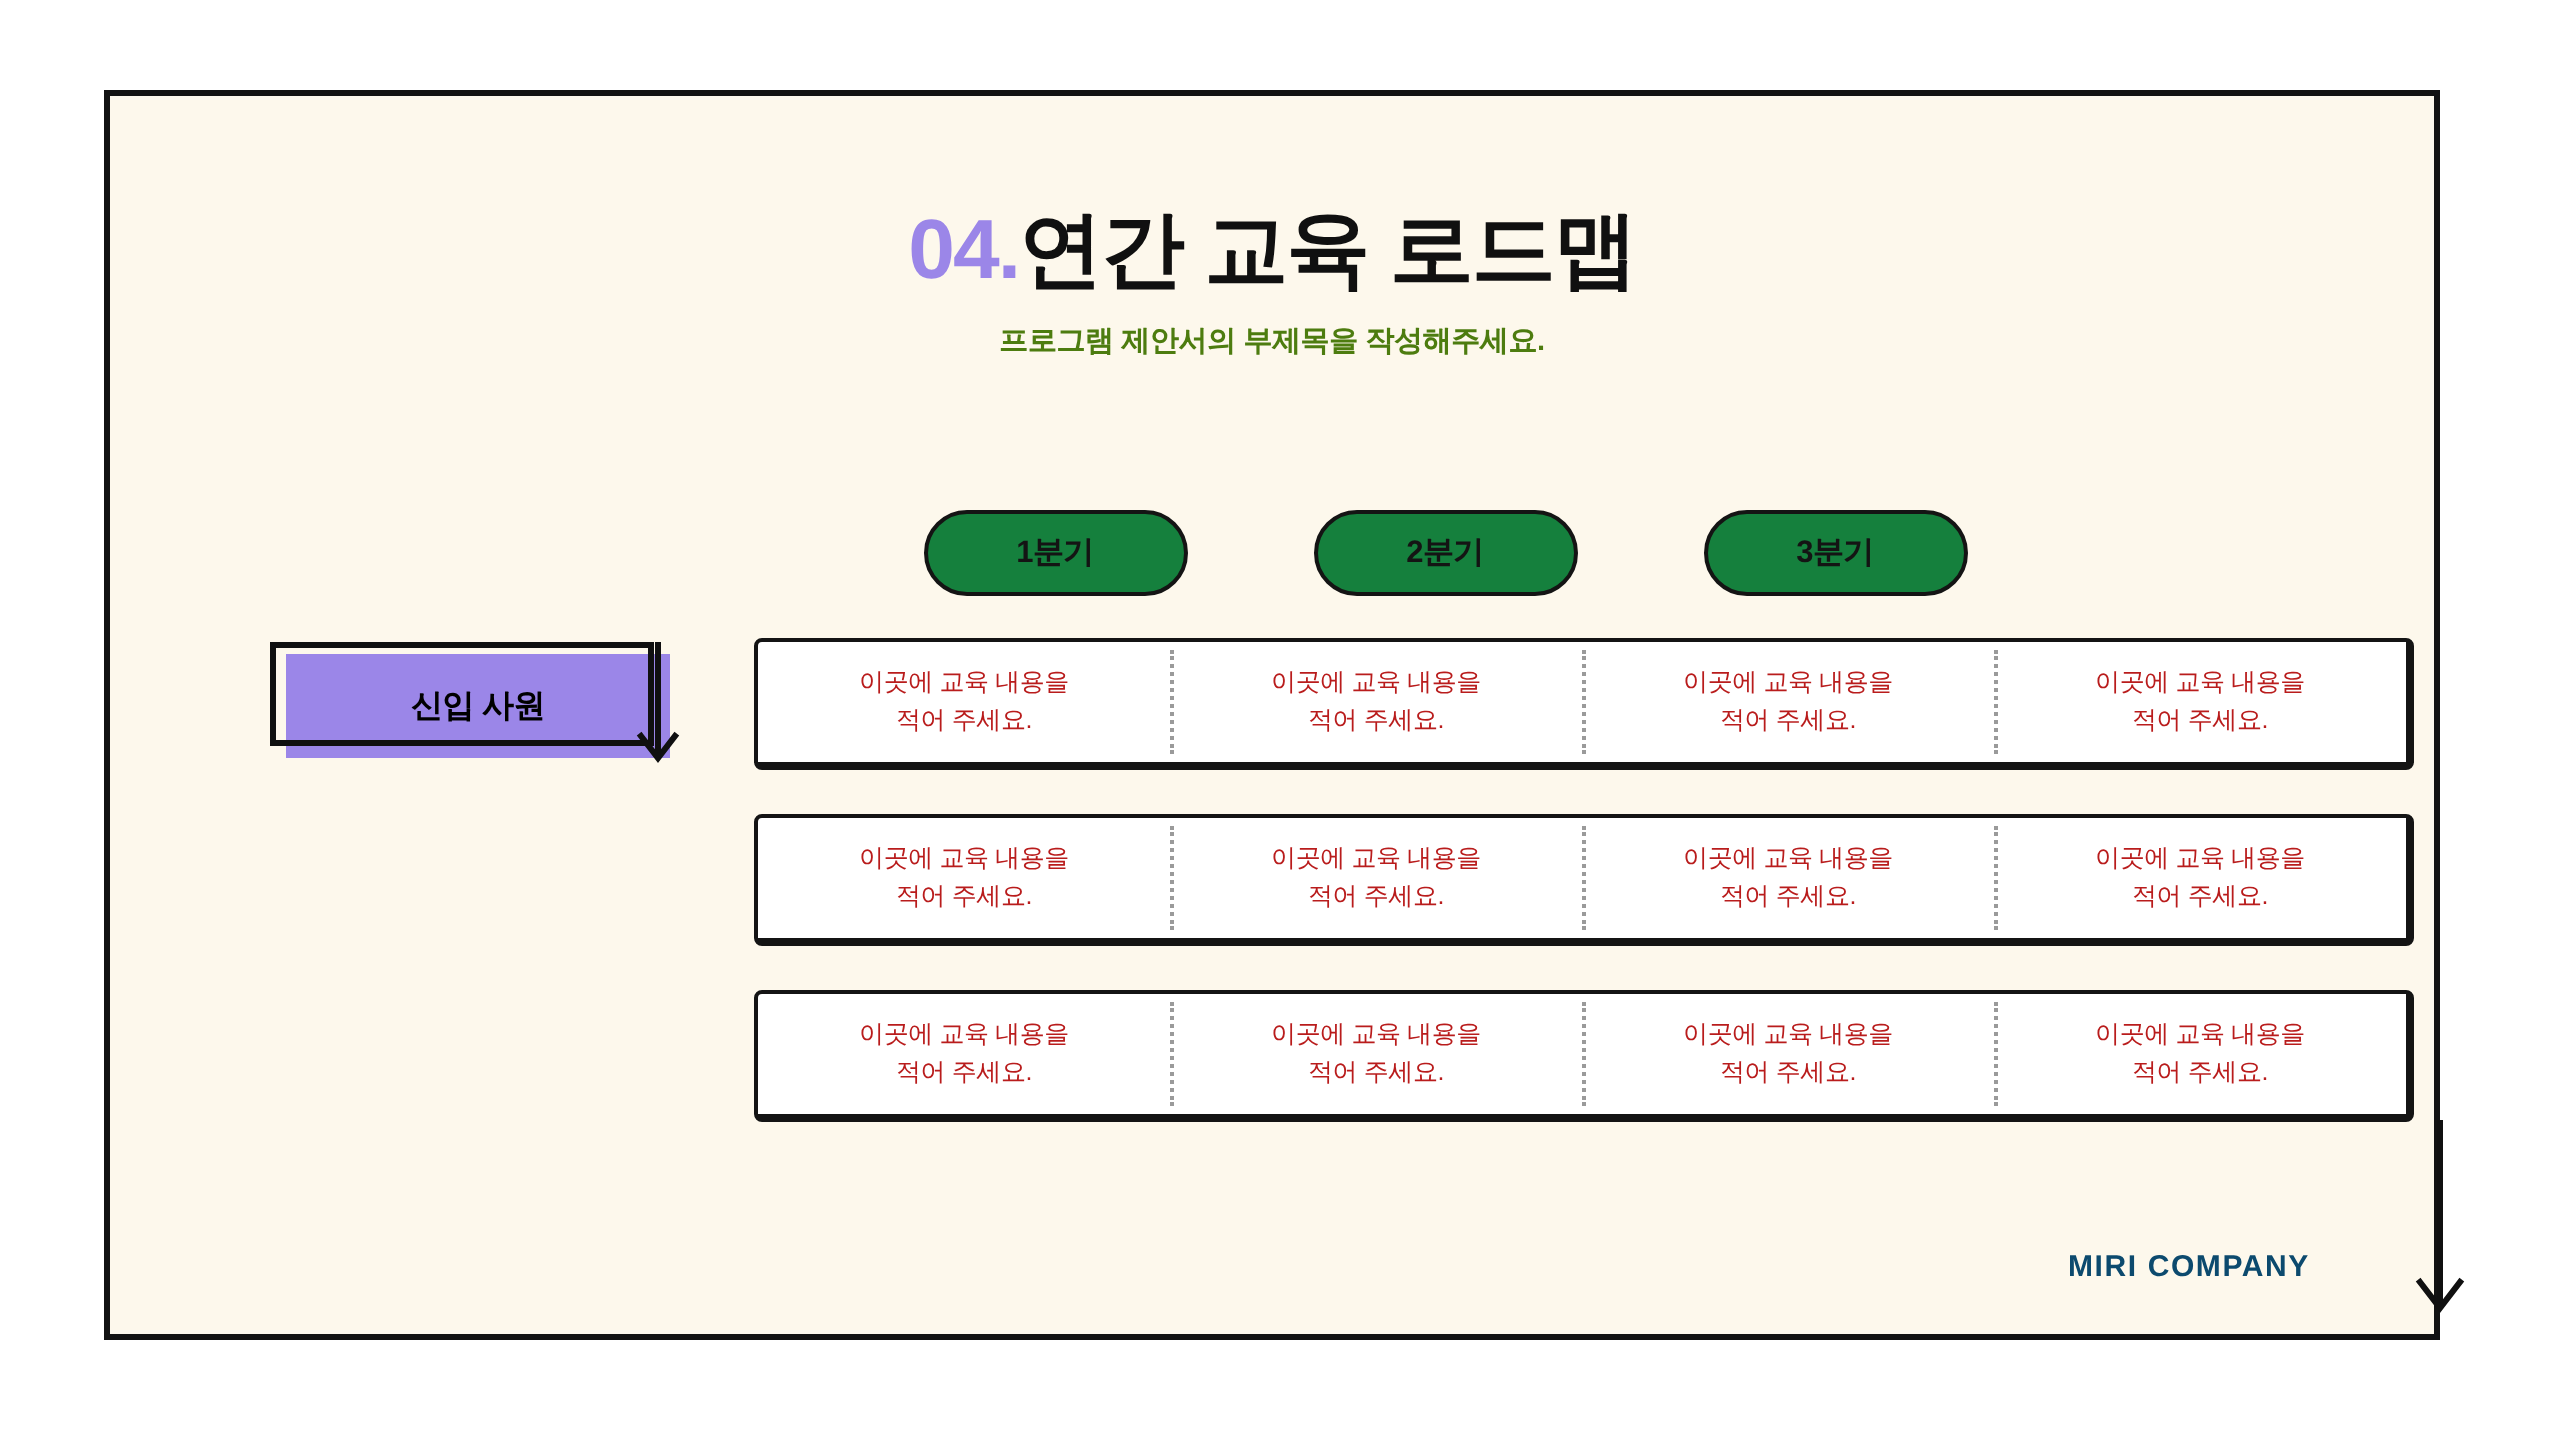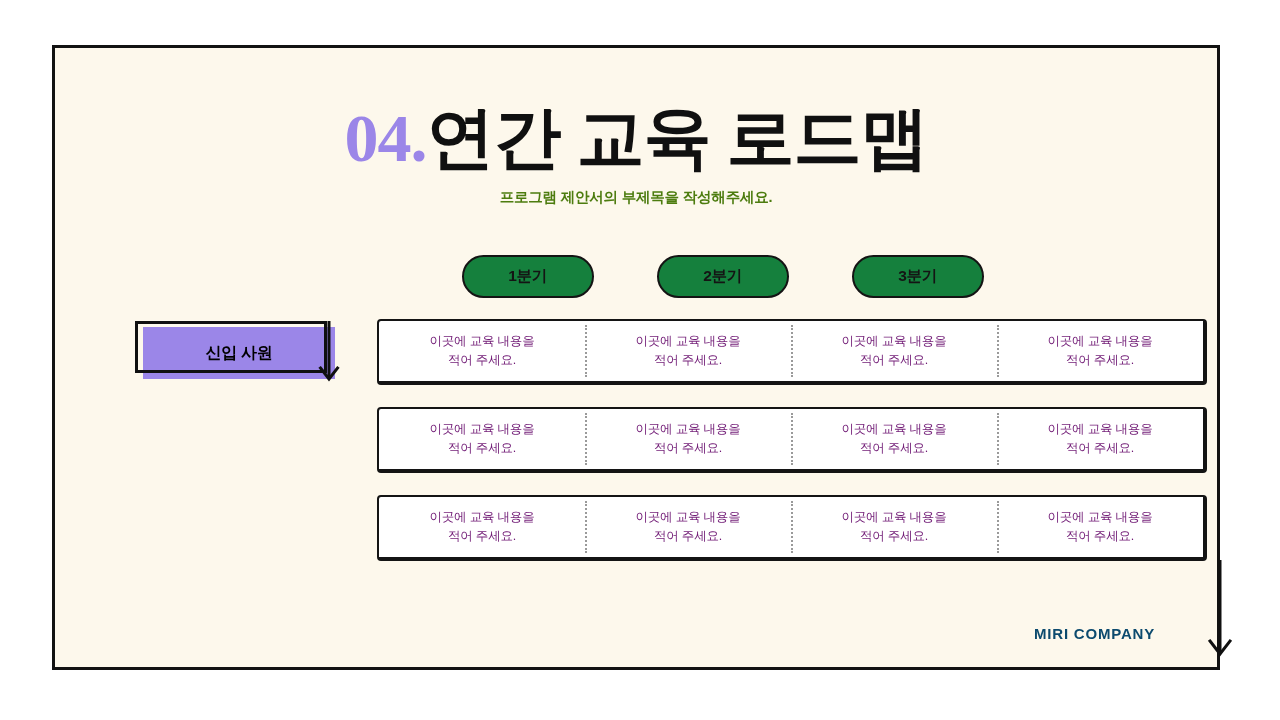--- a/index.html
+++ b/index.html
@@ -29,27 +29,26 @@
 
   
   .header {
     position: absolute;
     left: 0;
     top: 55px;
     width: 100%;
     text-align: center;
   }
   .title-line {
-    font-size: 68px;
+    font-size: 42px;
     font-weight: 800;
     letter-spacing: -1px;
     line-height: 1.05;
     white-space: nowrap;
     color: #101010;
-    font-family: Liberation Serif, serif;
   }
   .title-num {
     color: #9b86e8;
   }
   .subtitle {
     margin-top: 14px;
     font-size: 14.5px;
     font-weight: 700;
     color: #4d7c0f;
     letter-spacing: -0.2px;
@@ -163,21 +162,21 @@
   }
   .cell {
     flex: 1 1 0;
     display: flex;
     flex-direction: column;
     align-items: center;
     justify-content: center;
     position: relative;
     font-size: 12.5px;
     line-height: 1.5;
-    color: #701a75;
+    color: #b91c1c;
     text-align: center;
     letter-spacing: -0.2px;
   }
   .cell + .cell::before {
     content: "";
     position: absolute;
     left: 0;
     top: 4px;
     bottom: 4px;
     width: 0;

